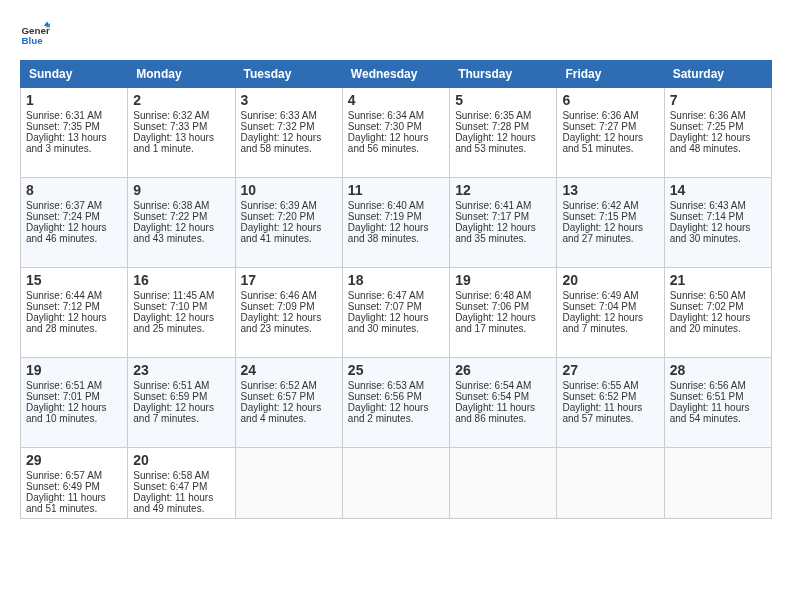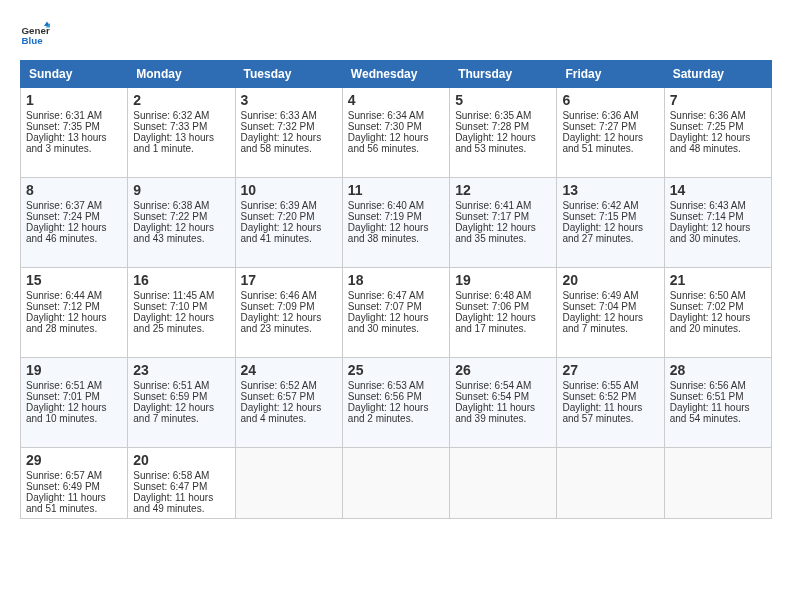--- a/index.html
+++ b/index.html
@@ -289,21 +289,21 @@
           <div>Sunrise: 6:53 AM</div>
           <div>Sunset: 6:56 PM</div>
           <div>Daylight: 12 hours</div>
           <div>and 2 minutes.</div>
         </td>
         <td>
           <span class="day-num">26</span>
           <div>Sunrise: 6:54 AM</div>
           <div>Sunset: 6:54 PM</div>
           <div>Daylight: 11 hours</div>
-          <div>and 39 minutes.</div>
+          <div>and 86 minutes.</div>
         </td>
         <td>
           <span class="day-num">27</span>
           <div>Sunrise: 6:55 AM</div>
           <div>Sunset: 6:52 PM</div>
           <div>Daylight: 11 hours</div>
           <div>and 57 minutes.</div>
         </td>
         <td>
           <span class="day-num">28</span>

